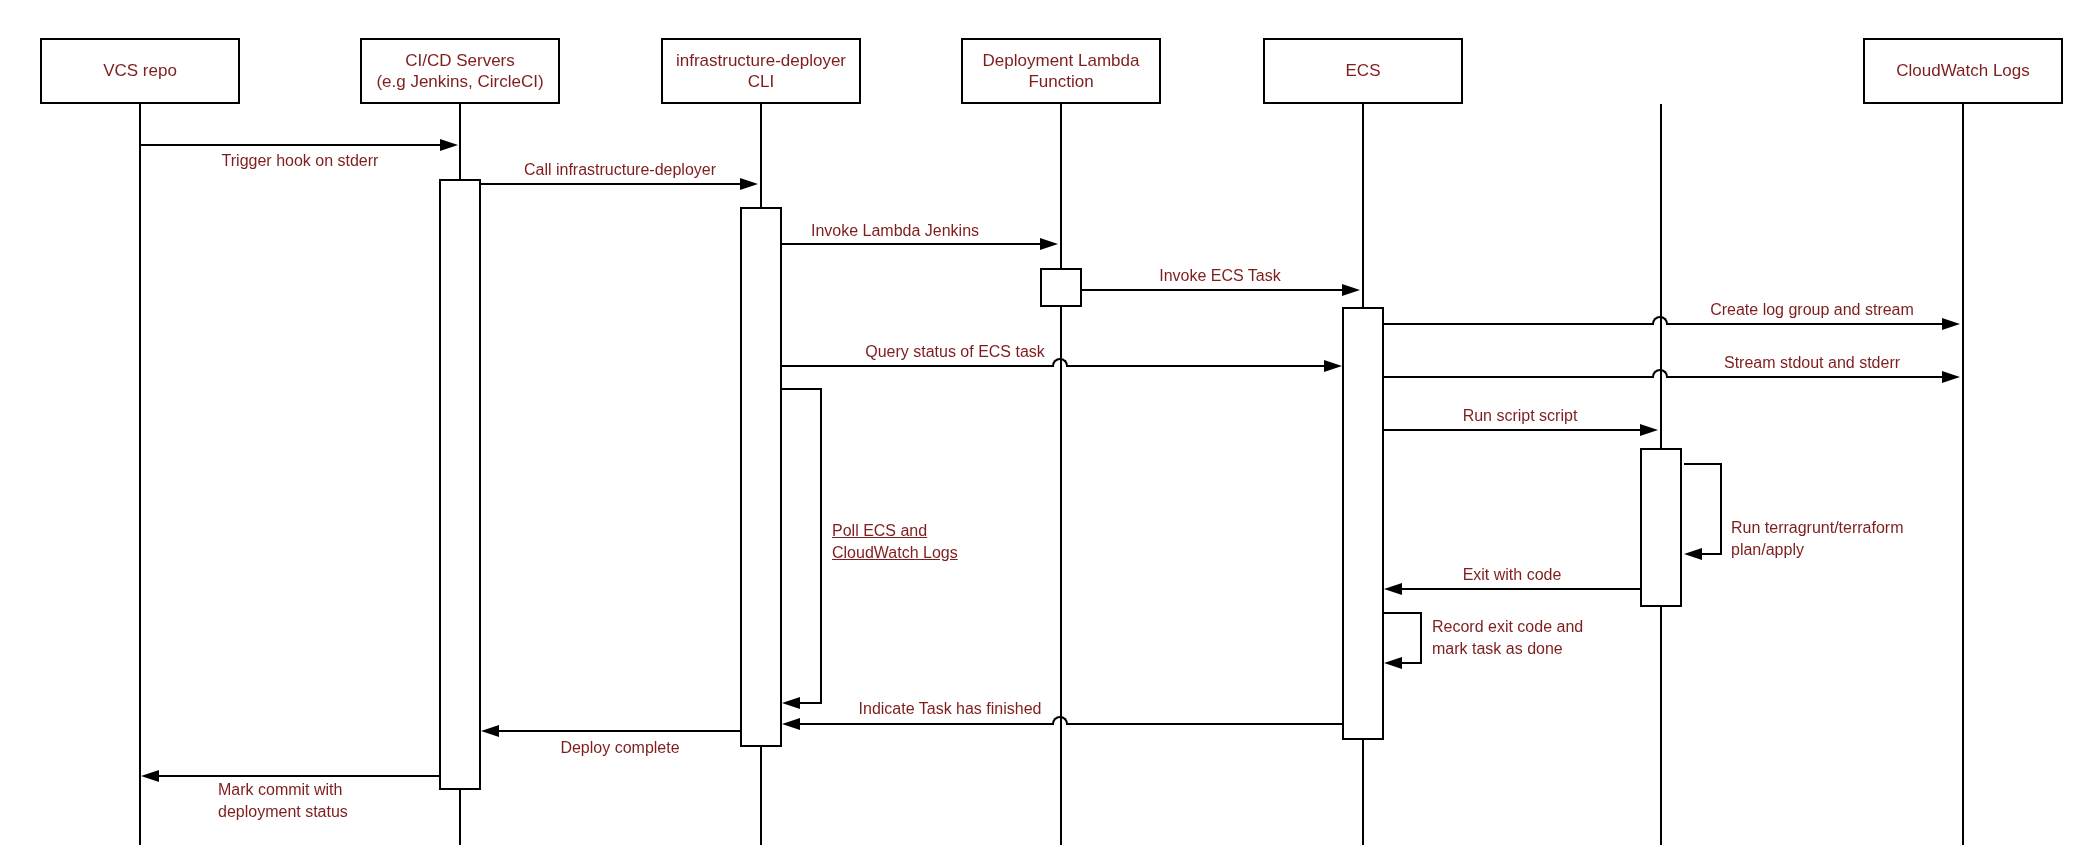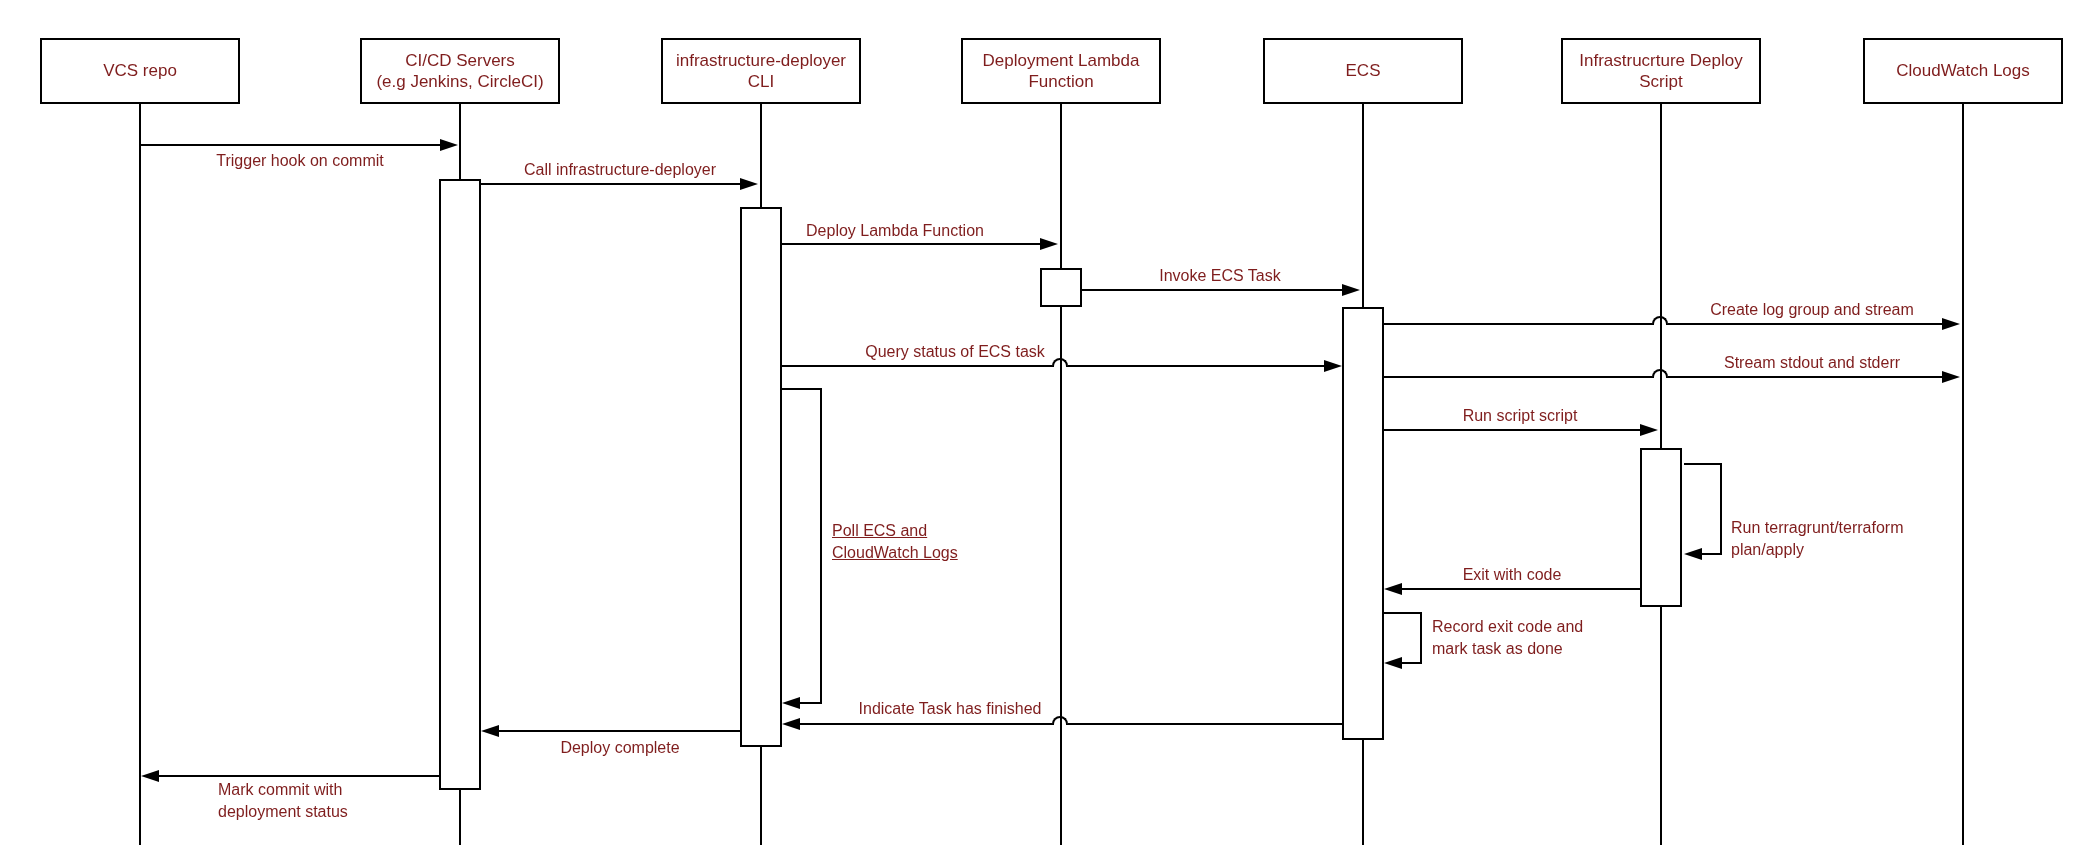--- a/index.html
+++ b/index.html
@@ -35,41 +35,39 @@
   <div class="vline" style="left:1962px;top:104px;height:741px;"></div>
 
   <div class="box" style="left:40px;top:38px;"><span>VCS repo</span></div>
   <div class="box" style="left:360px;top:38px;"><span>CI/CD Servers
 (e.g Jenkins, CircleCI)</span></div>
   <div class="box" style="left:661px;top:38px;"><span>infrastructure-deployer
 CLI</span></div>
   <div class="box" style="left:961px;top:38px;text-align:center;"><span>Deployment Lambda
 Function</span></div>
   <div class="box" style="left:1263px;top:38px;"><span>ECS</span></div>
-  <div class="box" style="left:1561px;top:38px;"><span>Infrastrucrture Deploy
-Script</span></div>
   <div class="box" style="left:1863px;top:38px;"><span>CloudWatch Logs</span></div>
 
   <div class="act" style="left:439px;top:179px;height:611px;"></div>
   <div class="act" style="left:740px;top:207px;height:540px;"></div>
   <div class="act" style="left:1040px;top:268px;height:39px;"></div>
   <div class="act" style="left:1342px;top:307px;height:433px;"></div>
   <div class="act" style="left:1640px;top:448px;height:159px;"></div>
 
   <div class="hline" style="left:141px;top:144px;width:299px;"></div>
   <div class="arr-r" style="left:440px;top:139px;"></div>
-  <div class="lbl ctr" style="left:300px;top:150px;">Trigger hook on commit</div>
+  <div class="lbl ctr" style="left:300px;top:150px;">Trigger hook on stderr</div>
 
   <div class="hline" style="left:481px;top:183px;width:259px;"></div>
   <div class="arr-r" style="left:740px;top:178px;"></div>
   <div class="lbl ctr" style="left:620px;top:159px;">Call infrastructure-deployer</div>
 
   <div class="hline" style="left:782px;top:243px;width:258px;"></div>
   <div class="arr-r" style="left:1040px;top:238px;"></div>
-  <div class="lbl ctr" style="left:895px;top:220px;">Deploy Lambda Function</div>
+  <div class="lbl ctr" style="left:895px;top:220px;">Invoke Lambda Jenkins</div>
 
   <div class="hline" style="left:1082px;top:289px;width:260px;"></div>
   <div class="arr-r" style="left:1342px;top:284px;"></div>
   <div class="lbl ctr" style="left:1220px;top:265px;">Invoke ECS Task</div>
 
   <div class="hline" style="left:1384px;top:323px;width:268px;"></div>
   <div class="hop" style="left:1652px;top:316px;"></div>
   <div class="hline" style="left:1668px;top:323px;width:274px;"></div>
   <div class="arr-r" style="left:1942px;top:318px;"></div>
   <div class="lbl ctr" style="left:1812px;top:299px;">Create log group and stream</div>

